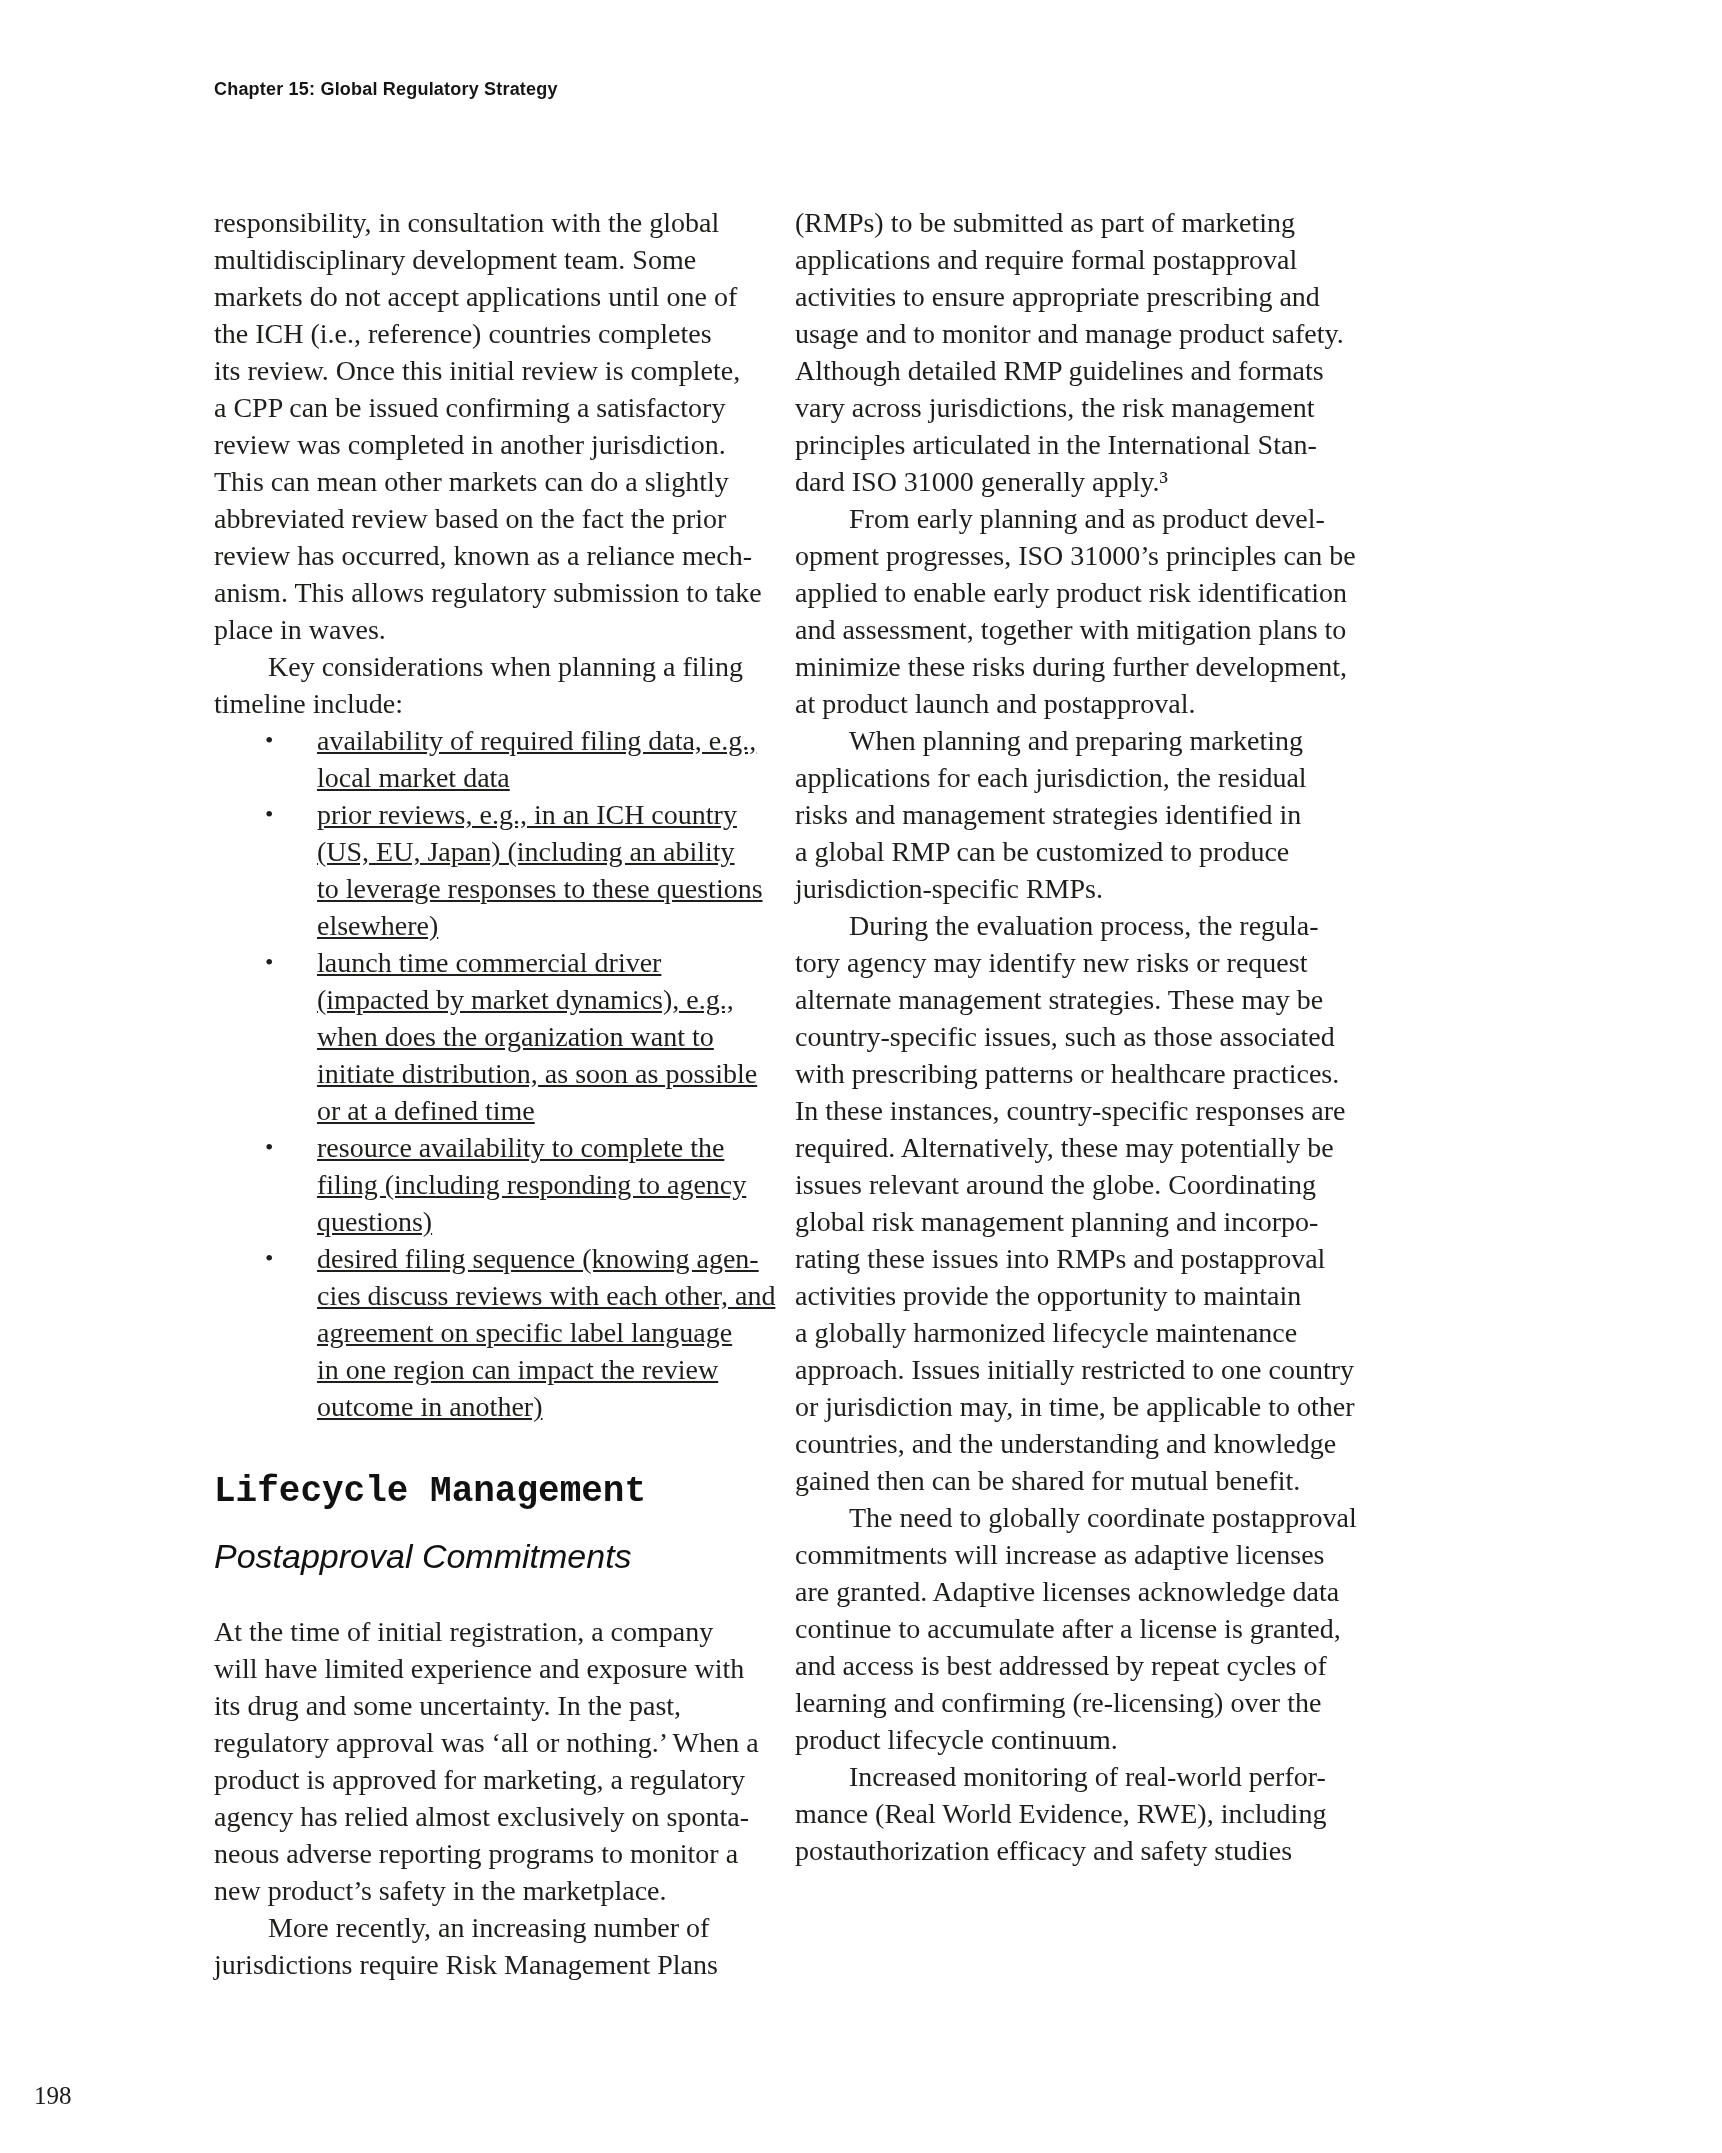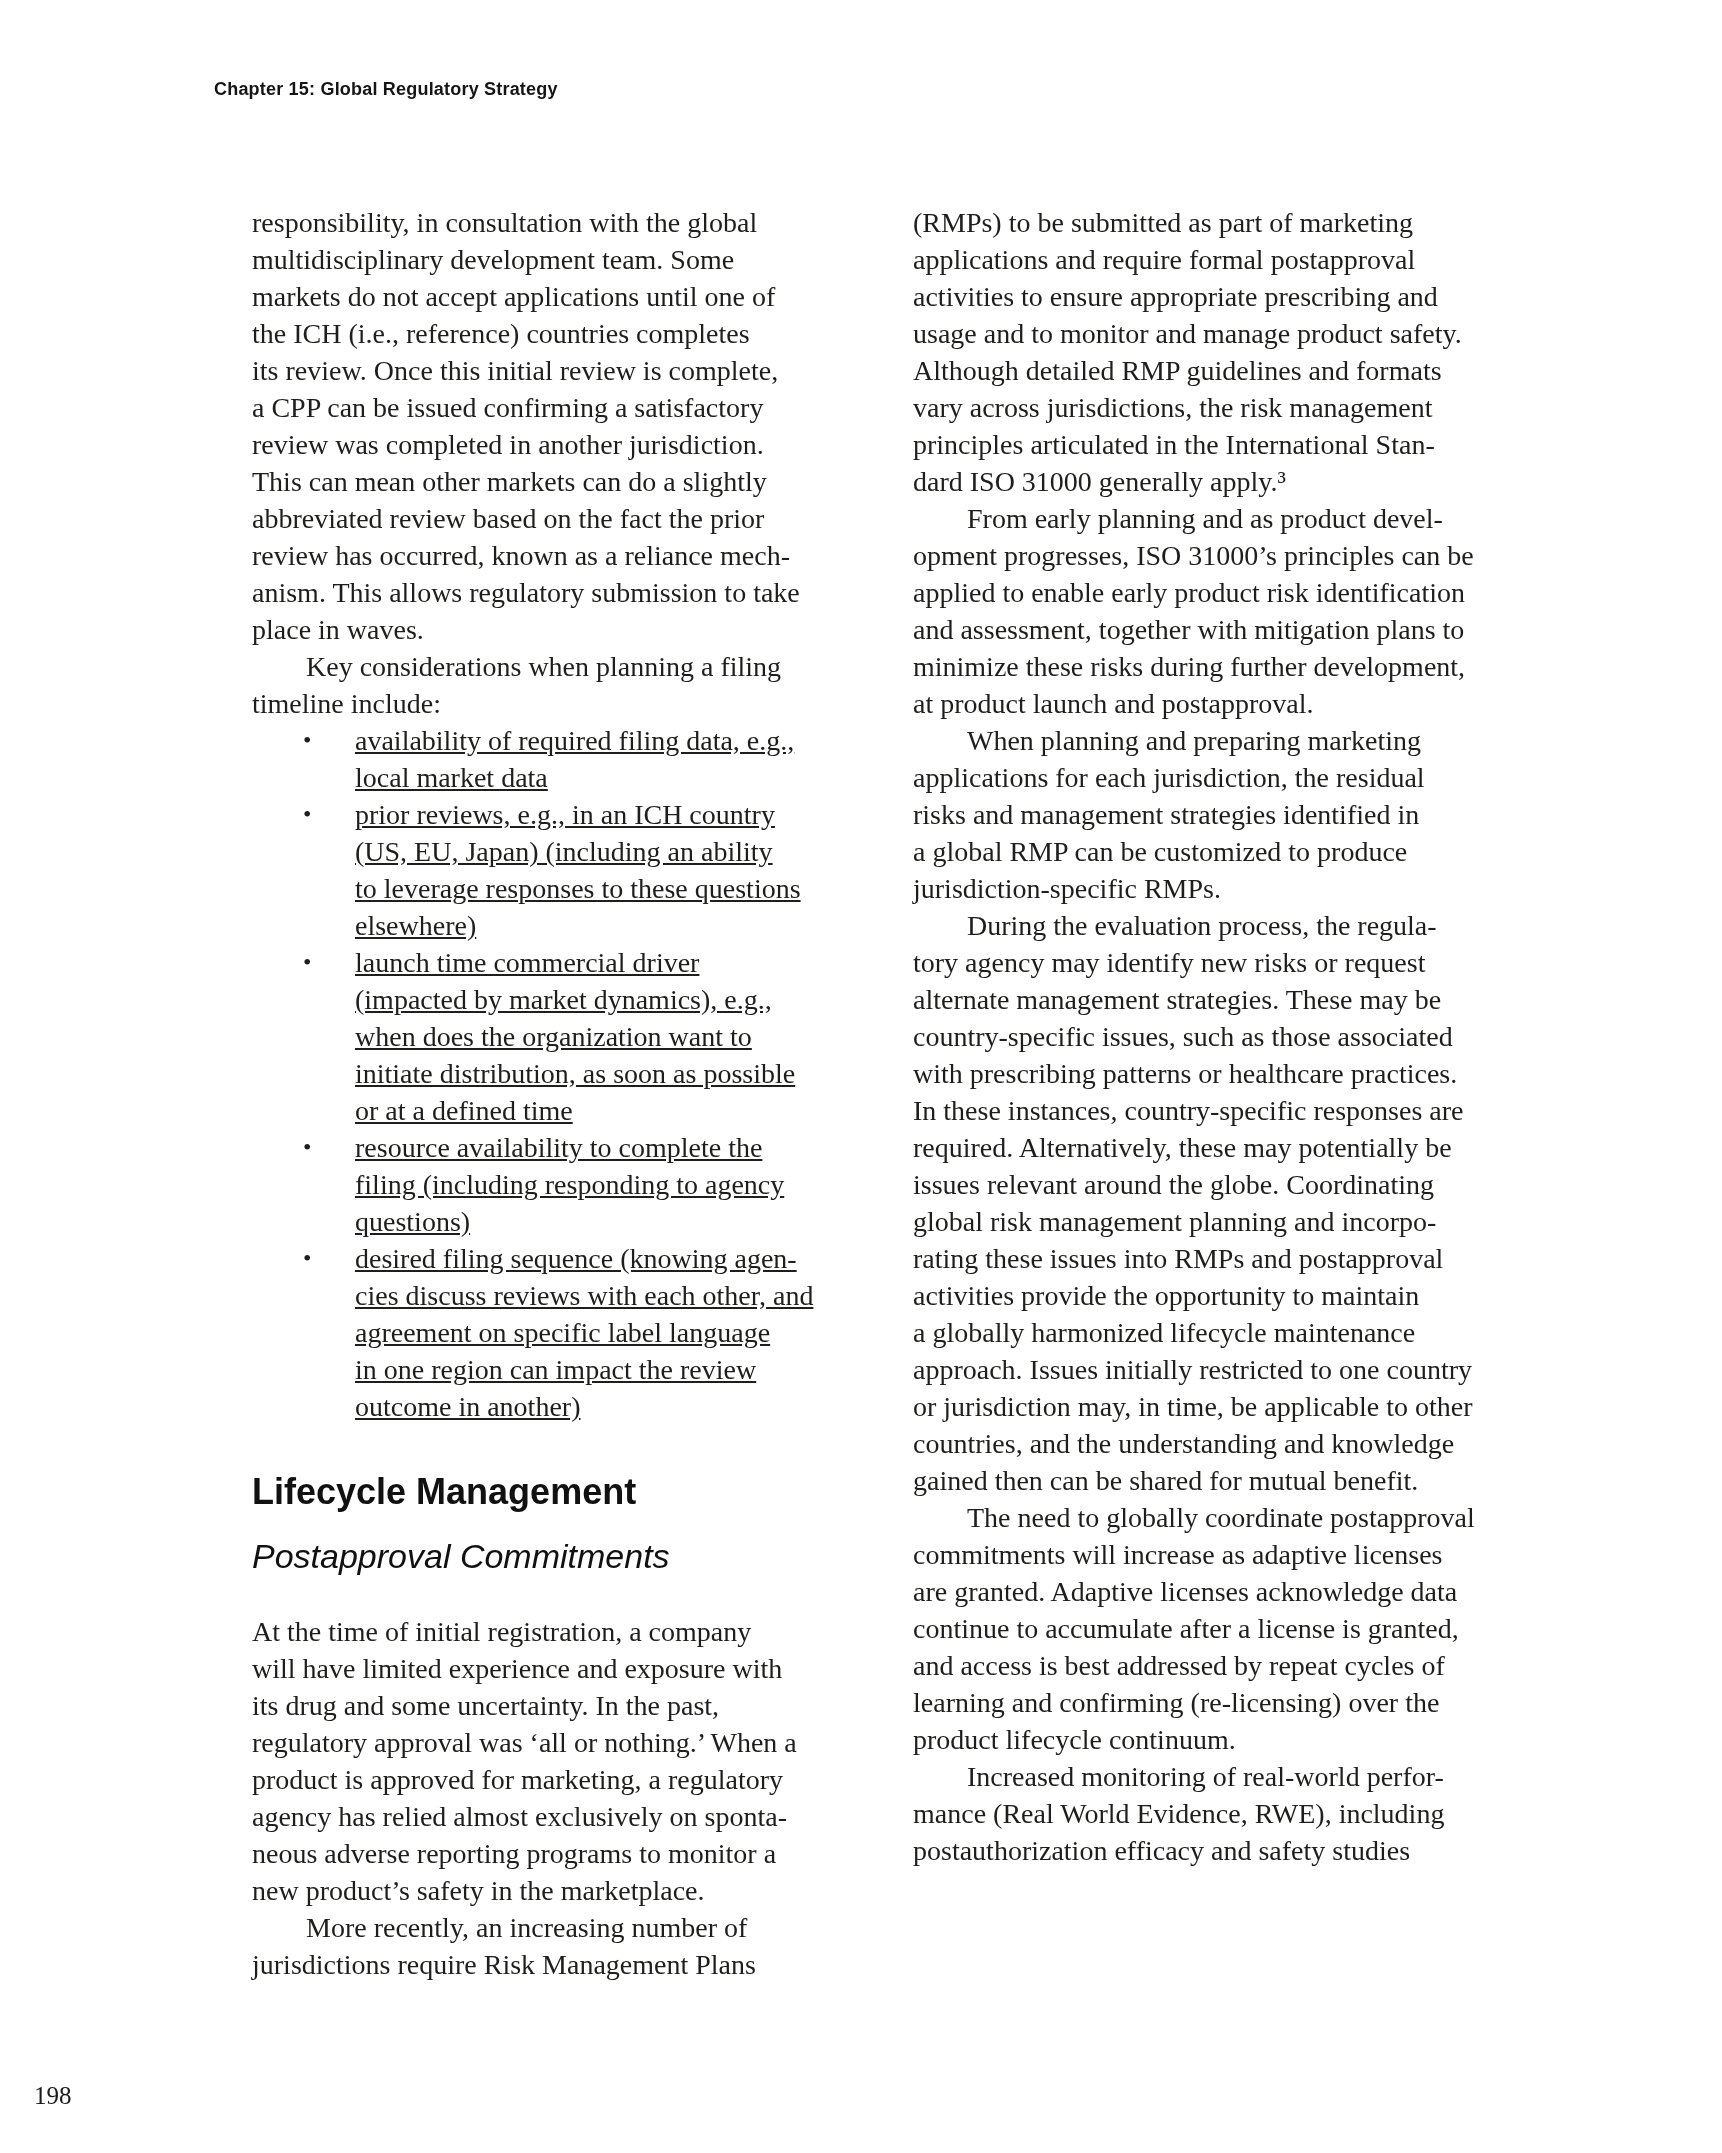--- a/index.html
+++ b/index.html
@@ -18,42 +18,40 @@
     font-weight: 600;
     font-size: 18px;
     letter-spacing: 0.2px;
     color: #151515;
   }
   .columns {
     position: absolute;
     left: 214px; top: 204px;
     width: 1321px;
     display: flex;
-    gap: 80px;
-    margin-left: 38px;
   }
   .col {
     width: 581px;
     flex: 0 0 581px;
     font-size: 28px;
     line-height: 37px;
   }
   .para { white-space: pre; margin: 0; }
   .para.ind { text-indent: 54px; }
   .bullet { display: flex; margin: 0; }
   .bullet .dot {
     flex: 0 0 52px;
     margin-left: 51px;
     font-size: 24px;
     line-height: 37px;
   }
   .bullet .blines { white-space: pre; text-decoration: underline; }
   .h2 {
     margin: 45px 0 0 0;
-    font-family: Liberation Sans, sans-serif;
+    font-family: Liberation Mono, monospace;
     font-weight: bold;
     font-size: 36px;
     line-height: 43px;
     color: #111111;
   }
   .h3 {
     margin: 22.5px 0 0 0;
     font-family: "Liberation Sans", sans-serif;
     font-weight: normal;
     font-style: italic;

